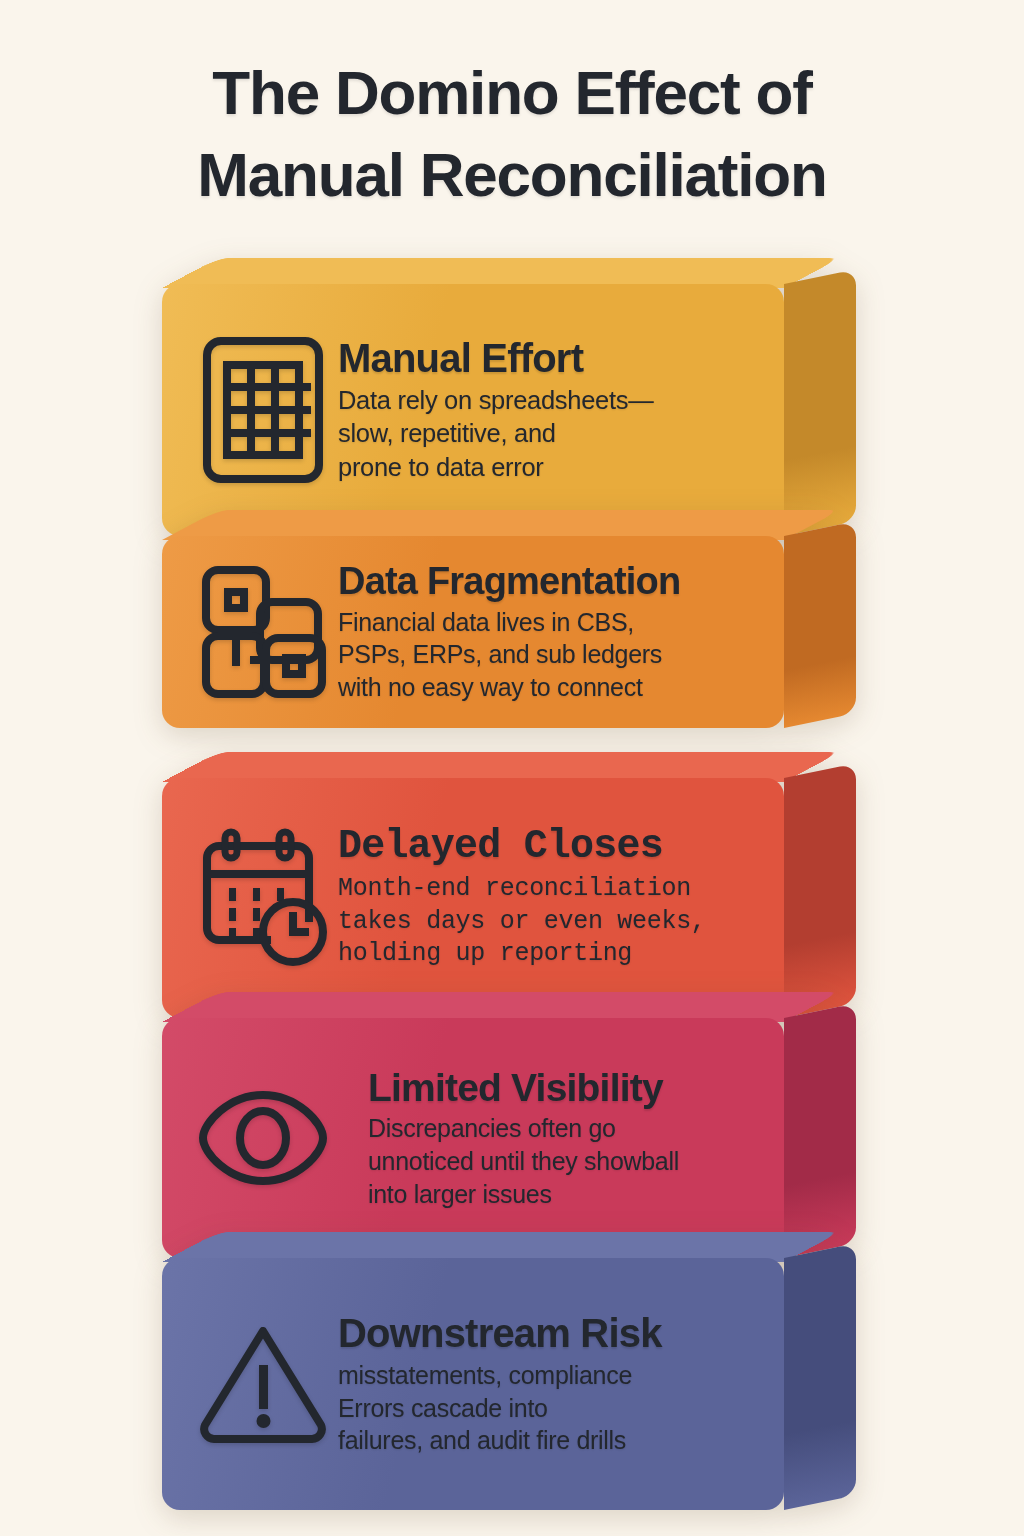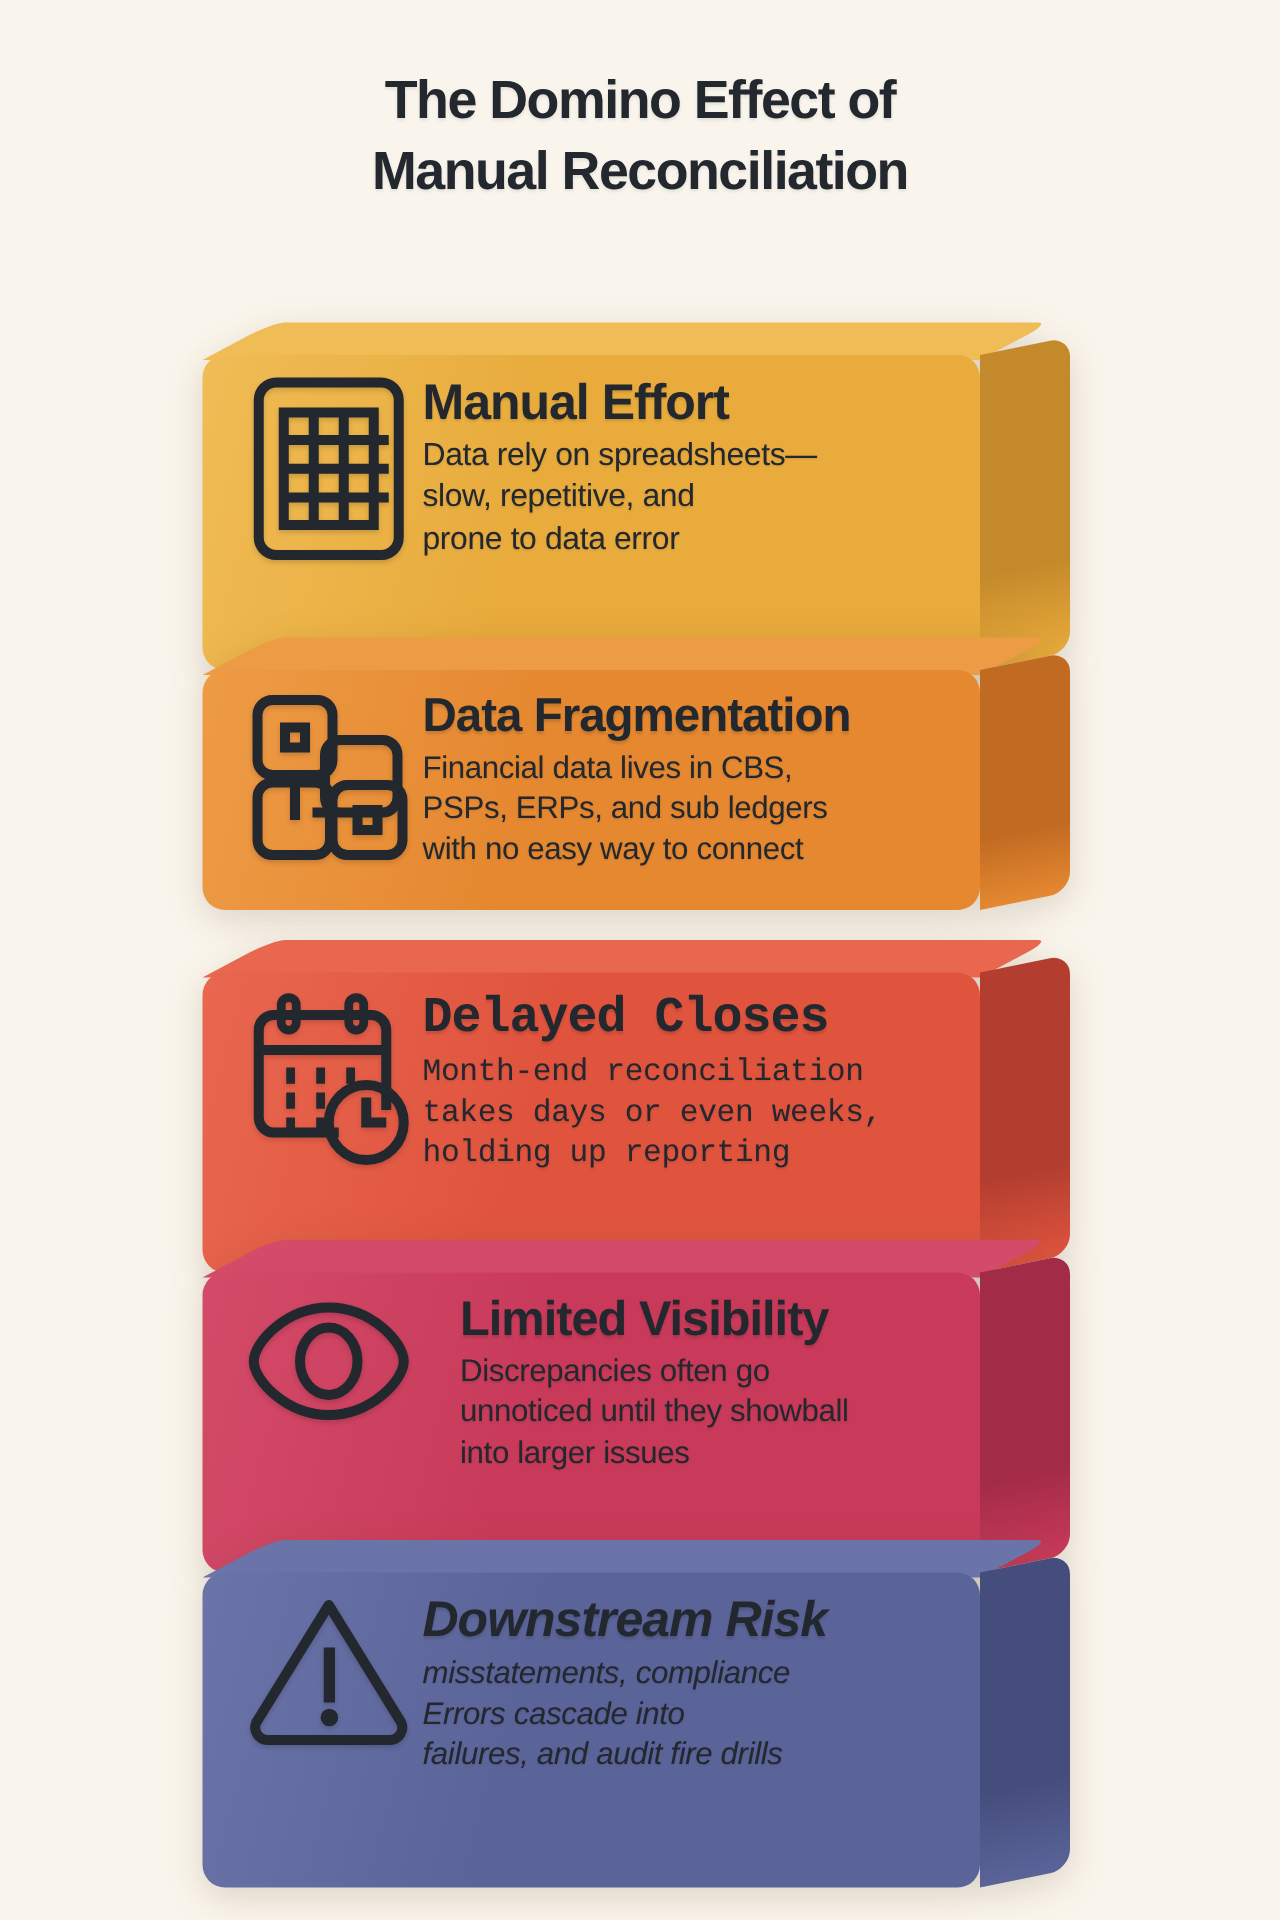--- a/index.html
+++ b/index.html
@@ -19,21 +19,21 @@
 
   
   #title-block {
     position:absolute;
     left:0; top:52px;
     width:1024px;
     text-align:center;
   }
   .title-line {
     display:block;
-    font-size:43px;
+    font-size:62px;
     font-weight:bold;
     letter-spacing:-1.2px;
     line-height:1.32;
     color:#23272E;
     white-space:nowrap;
     text-shadow:0 2px 3px rgba(0,0,0,0.10);
   }
 
   
   #stack {
@@ -69,21 +69,21 @@
     border-radius:10px 10px 0 0;
     z-index:0;
   }
 
   .front {
     position:relative;
     z-index:2;
     width:622px; height:100%;
     border-radius:18px;
     display:flex;
-    align-items:flex-start;
+    align-items:center;
     padding:16px 18px 16px 26px;
   }
 
   
   .icon-wrap {
     flex:0 0 auto;
     width:150px;
     display:flex;
     align-items:center;
     justify-content:center;
@@ -232,21 +232,21 @@
           <div class="heading">Limited Visibility</div>
           <div class="desc">
             <span>Discrepancies often go</span>
             <span>unnoticed until they showball</span>
             <span>into larger issues</span>
           </div>
         </div>
       </div>
     </div>
 
-    <div class="domino d5" style="top:996px; height:252px;font-style:italic;">
+    <div class="domino d5" style="top:996px; height:252px;">
       <div class="topface" style="background: rgb(107, 116, 168);"></div>
       <div class="side" style="background: linear-gradient(rgb(69, 77, 124) 0%, rgb(69, 77, 124) 70%, rgb(91, 100, 153) 100%);"></div>
       <div class="front" style="background: linear-gradient(105deg, rgb(107, 116, 168) 0%, rgb(91, 100, 153) 42%, rgb(91, 100, 153) 100%);">
         <div class="icon-wrap">
           <svg width="136" height="126" viewBox="0 0 136 126">
             <path d="M68 10 L126 104 a10 10 0 0 1 -9 14 H19 a10 10 0 0 1 -9 -14 Z" fill="none" stroke="#23272E" stroke-width="8" stroke-linejoin="round"></path>
             <rect x="64" y="44" width="9" height="44" fill="#23272E"></rect>
             <circle cx="68.5" cy="100" r="7" fill="#23272E"></circle>
           </svg>
         </div>

